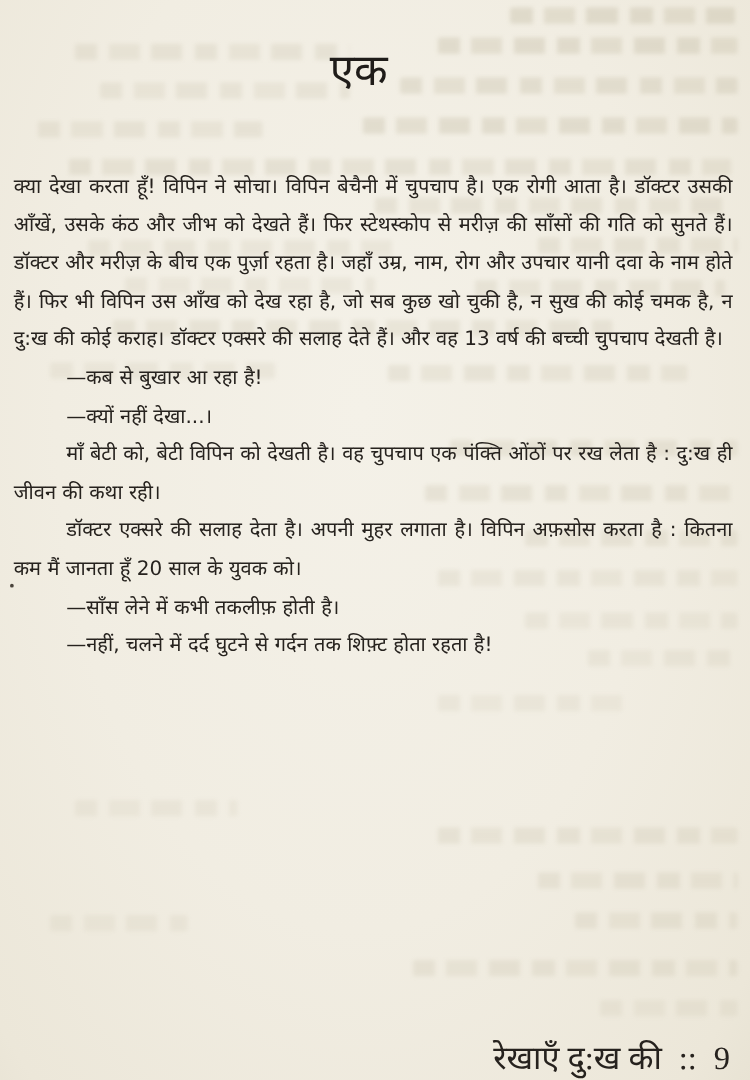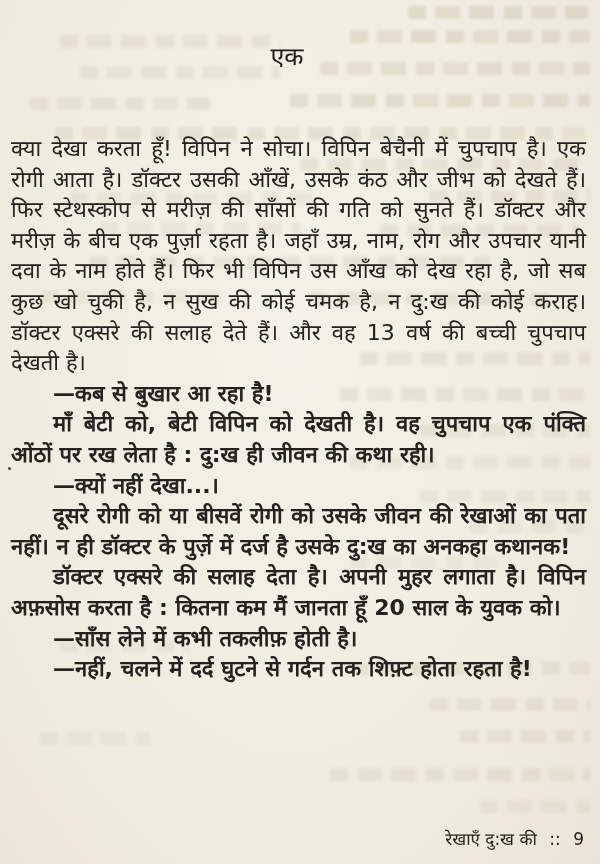--- a/index.html
+++ b/index.html
@@ -34,50 +34,50 @@
     position: absolute;
     background: #4a443c;
     border-radius: 50%;
   }
   .chapter-title {
     position: absolute;
     top: 38px;
     left: 0;
     right: 26px;
     text-align: center;
-    font-size: 25px;
+    font-size: 35px;
     line-height: 38px;
     font-weight: 400;
     color: #1f1c19;
   }
   .body-text {
     position: absolute;
     top: 134px;
     left: 11px;
     right: 14px;
-    font-size: 22px;
+    font-size: 16px;
     line-height: 30.6px;
     text-align: justify;
     color: #26221e;
   }
   .body-text p {
     margin: 0;
     padding: 0;
   }
   .body-text p.indent {
     text-indent: 42px;
-    font-weight: bold;
   }
   .page-footer {
     position: absolute;
     top: 827px;
     right: 16px;
-    font-size: 17px;
+    font-size: 26px;
     color: #26221e;
     white-space: nowrap;
+    font-family: Liberation Serif, serif;
   }
   .page-footer span + span { margin-left: 7px; }
 </style>
 </head>
 <body>
 
 <div class="page">
 
   <div id="smudges">
       <div class="smudge" style="left: 408px; top: 6px; width: 180px; opacity: 0.42;"></div>
@@ -110,23 +110,22 @@
       <div class="smudge" style="left: 460px; top: 730px; width: 130px; opacity: 0.26;"></div>
       <div class="smudge" style="left: 330px; top: 768px; width: 260px; opacity: 0.26;"></div>
       <div class="smudge" style="left: 480px; top: 800px; width: 110px; opacity: 0.2;"></div>
     </div>
 
   <div class="chapter-title">एक</div>
 
   <div class="body-text" id="body-text">
       <p class="">क्या देखा करता हूँ! विपिन ने सोचा। विपिन बेचैनी में चुपचाप है। एक रोगी आता है। डॉक्टर उसकी आँखें, उसके कंठ और जीभ को देखते हैं। फिर स्टेथस्कोप से मरीज़ की साँसों की गति को सुनते हैं। डॉक्टर और मरीज़ के बीच एक पुर्ज़ा रहता है। जहाँ उम्र, नाम, रोग और उपचार यानी दवा के नाम होते हैं। फिर भी विपिन उस आँख को देख रहा है, जो सब कुछ खो चुकी है, न सुख की कोई चमक है, न दु:ख की कोई कराह। डॉक्टर एक्सरे की सलाह देते हैं। और वह 13 वर्ष की बच्ची चुपचाप देखती है।</p>
       <p class="indent">—कब से बुखार आ रहा है!</p>
+      <p class="indent">—क्यों नहीं देखा...।</p>
       <p class="indent">माँ बेटी को, बेटी विपिन को देखती है। वह चुपचाप एक पंक्ति ओंठों पर रख लेता है : दु:ख ही जीवन की कथा रही।</p>
-      <p class="indent">—क्यों नहीं देखा...।</p>
-      <p class="indent">दूसरे रोगी को या बीसवें रोगी को उसके जीवन की रेखाओं का पता नहीं। न ही डॉक्टर के पुर्ज़े में दर्ज है उसके दु:ख का अनकहा कथानक!</p>
       <p class="indent">डॉक्टर एक्सरे की सलाह देता है। अपनी मुहर लगाता है। विपिन अफ़सोस करता है : कितना कम मैं जानता हूँ 20 साल के युवक को।</p>
       <p class="indent">—साँस लेने में कभी तकलीफ़ होती है।</p>
       <p class="indent">—नहीं, चलने में दर्द घुटने से गर्दन तक शिफ़्ट होता रहता है!</p>
     </div>
 
   <div class="page-footer">
     <span>रेखाएँ दु:ख की</span>
     <span>::</span>
     <span>9</span>
   </div>

